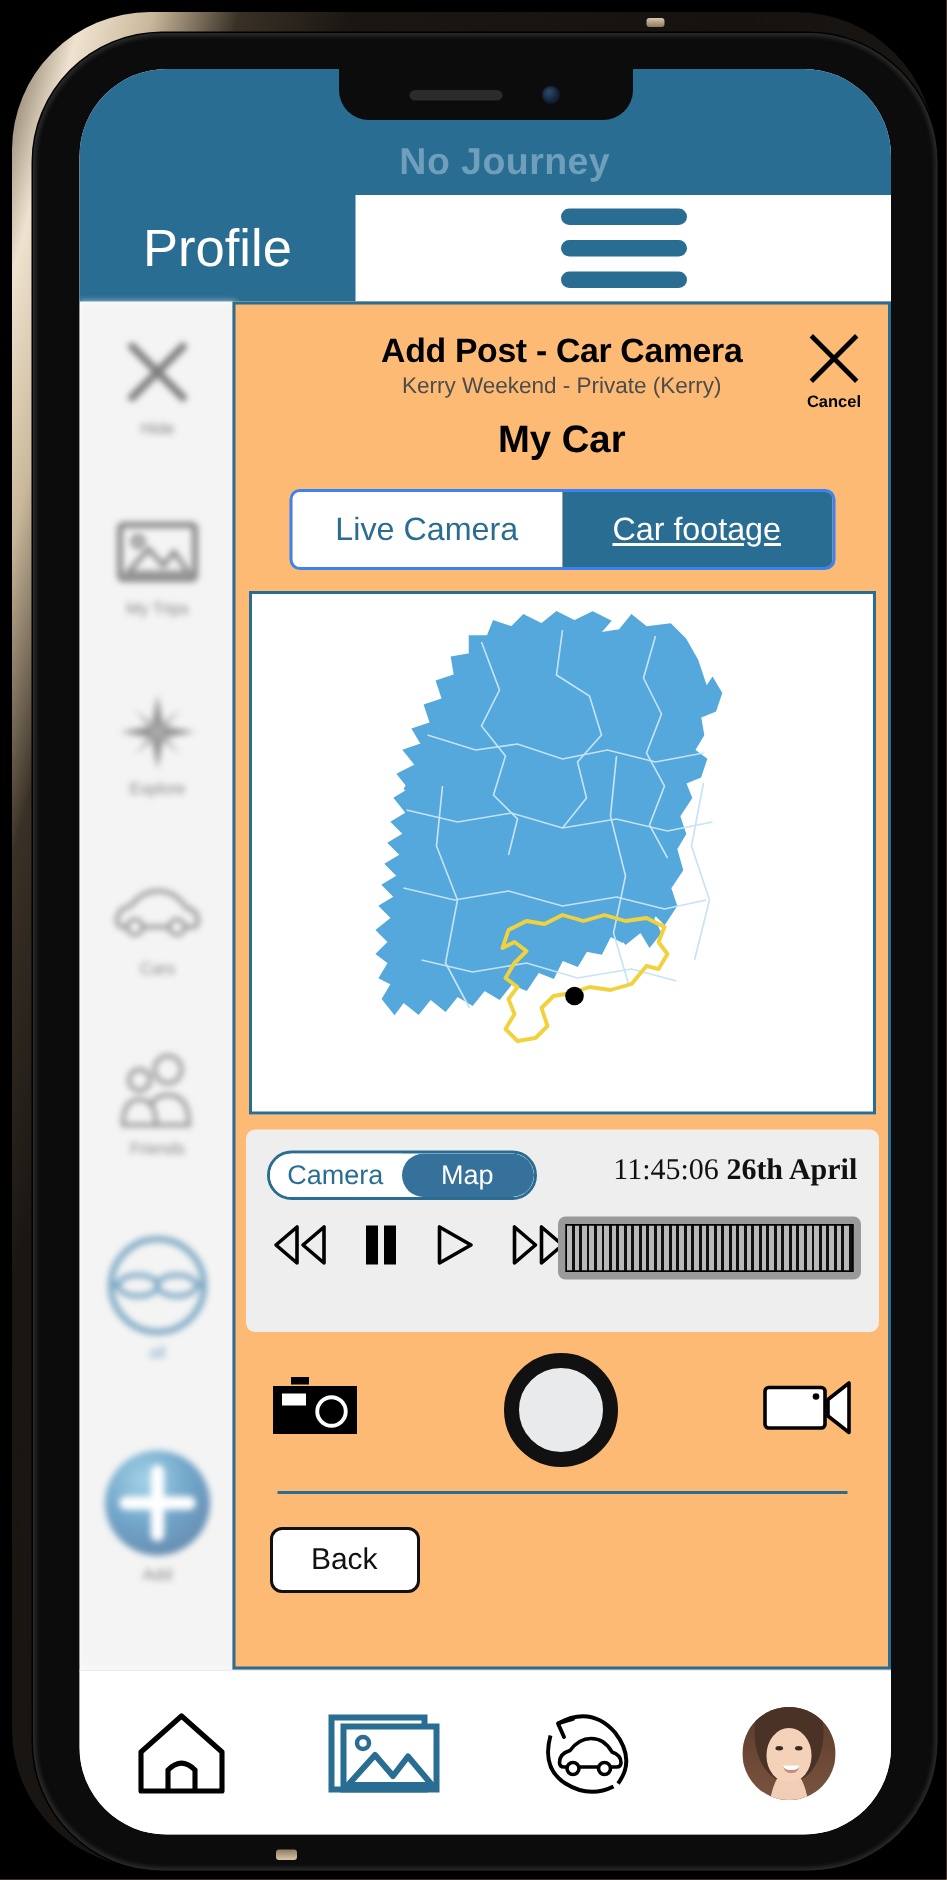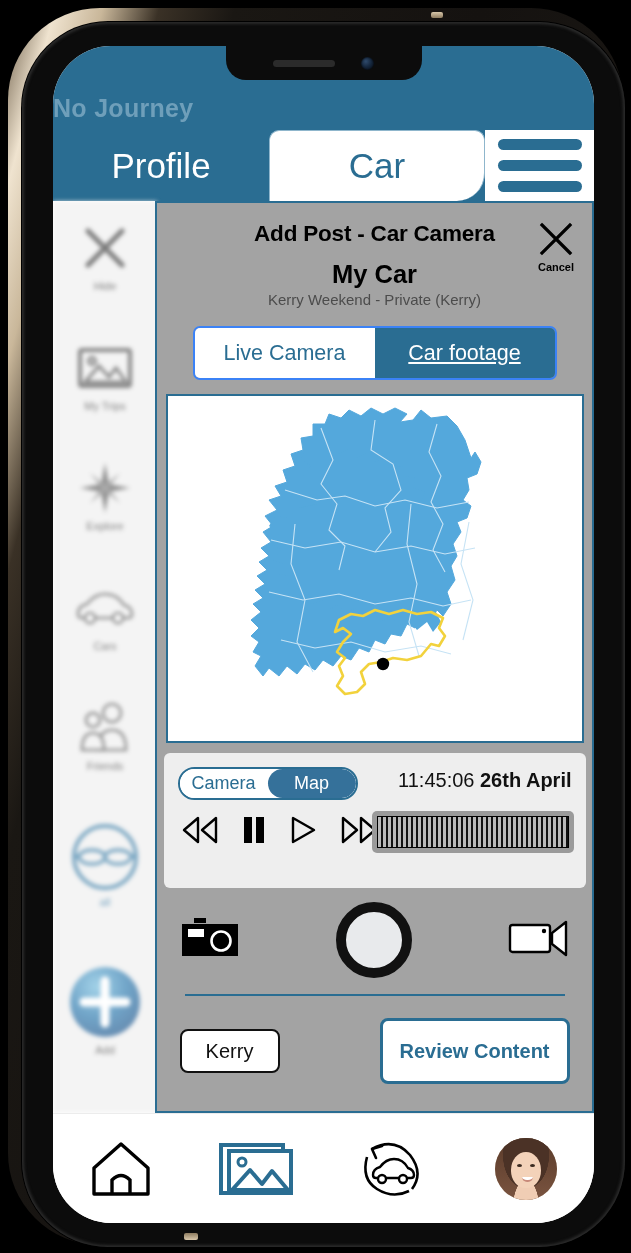--- a/index.html
+++ b/index.html
@@ -36,26 +36,26 @@
     background:radial-gradient(circle at 38% 34%, #2f4a6b 0%, #16283f 45%, #070b12 100%);
     box-shadow: inset 0 0 2px #000; }
   #frame-button-top{ position:absolute; right:180px; top:4px; width:12px; height:6px;
     background:linear-gradient(#d8c7aa,#8e7c60); border-radius:2px; z-index:70;}
   #frame-button-bottom{ position:absolute; left:176px; bottom:5px; width:14px; height:7px;
     background:linear-gradient(#8e7c60,#d8c7aa); border-radius:2px; z-index:70;}
 
   
   #app-header{ position:absolute; left:0; top:0; width:100%; height:155px;
     background:#2a6d92; z-index:10; }
-  #journey-status{ position:absolute; width:100%; top:48px; 
-    color:#6f9fba; font-size:25px; font-weight:bold; letter-spacing:.3px; }
+  #journey-status{ position:absolute; width:100%; top:48px; text-align:center;
+    color:#6f9fba; font-size:25px; font-weight:bold; letter-spacing:.3px;padding-left:26px; }
   #header-tabs{ position:absolute; left:0; top:84px; width:100%; height:71px;
     display:flex; align-items:stretch; }
   .htab{ display:flex; align-items:center; justify-content:center; font-size:35px; }
-  #tab-profile{ width:216px; color:#fff; }
+  #tab-profile{ width:184px; color:#fff; }
   #tab-car{ width:216px; background:#fff; color:#2a6d92;
     border-top-left-radius:10px; border-top-right-radius:10px;
     border-bottom-right-radius:28px;
     border:1px solid #8fb6cc; border-bottom:none; }
   #menu-area{ flex:1; background:#fff; display:flex; align-items:center;
     justify-content:center; }
   #hamburger-button{ display:flex; flex-direction:column; gap:10px; }
   #hamburger-button i{ display:block; width:84px; height:11px; border-radius:6px;
     background:#2a6d92; }
 
@@ -81,21 +81,21 @@
   #avatar .face{ position:absolute; left:16px; top:14px; width:30px; height:36px;
     border-radius:50% 50% 48% 48%; background:#f3d2b9; }
   #avatar .eye-l,#avatar .eye-r{ position:absolute; top:26px; width:5px; height:3px;
     border-radius:50%; background:#3a2a20; }
   #avatar .eye-l{ left:22px; } #avatar .eye-r{ left:35px; }
   #avatar .mouth{ position:absolute; left:27px; top:39px; width:11px; height:5px;
     border-radius:0 0 9px 9px; background:#fff; border-bottom:2px solid #c88a7a; }
 
   
   #modal{ position:absolute; left:102px; top:155px; right:0; bottom:110px;
-    background:#a3a3a3; border:2px solid #2a6d92; z-index:30;
+    background:#fdba74; border:2px solid #2a6d92; z-index:30;
     display:flex; flex-direction:column; }
   #modal-head{ position:relative; padding-top:18px; }
   #modal-title{ text-align:center; font-size:22.5px; font-weight:bold; color:#000;
     letter-spacing:-.2px; }
   #modal-subtitle{ text-align:center; font-size:15px; color:#4c4c4c; margin-top:2px;}
   #modal-car{ text-align:center; font-size:25.5px; font-weight:bold; color:#000;
     margin-top:13px; }
   #cancel-button{ position:absolute; right:16px; top:16px; text-align:center;
     cursor:pointer; }
   #cancel-label{ font-size:11px; font-weight:bold; color:#000; margin-top:-2px; }
@@ -117,21 +117,21 @@
   
   #playback-panel{ margin:10px auto 0; width:422px; height:135px; background:#eeeeee;
     border-radius:6px; position:relative; }
   #view-toggle{ position:absolute; left:14px; top:14px; width:180px; height:33px;
     border:2px solid #2a6d92; border-radius:17px; display:flex; overflow:hidden;
     background:#fff; }
   .view-opt{ flex:1; display:flex; align-items:center; justify-content:center;
     font-size:18px; cursor:pointer; }
   #view-camera{ color:#2a6d92; background:#fff; }
   #view-map{ color:#fff; background:#35719a; border-radius:17px; }
-  #timestamp{ position:absolute; right:14px; top:16px; font-size:20px; color:#111; }
+  #timestamp{ position:absolute; right:14px; top:16px; font-size:20px; color:#111;font-family:Liberation Serif, serif; }
   #timestamp b{ font-weight:bold; }
   #transport{ position:absolute; left:16px; top:62px; display:flex; align-items:center;
     gap:21px; }
   .tctl{ cursor:pointer; display:flex; align-items:center; }
   #scrubber{ position:absolute; right:12px; top:58px; width:202px; height:42px;
     background:#9a9a9a; border-radius:5px; padding:5px; }
   #scrubber-inner{ width:100%; height:100%; background:#111;
     background-image:repeating-linear-gradient(90deg,#b9b9b9 0 3px,#111 3px 5px);
     border:1px solid #000; }
 
@@ -164,21 +164,20 @@
 
     <div id="notch">
       <div id="notch-speaker"></div>
       <div id="notch-camera"></div>
     </div>
 
     <div id="app-header">
       <div id="journey-status">No Journey</div>
       <div id="header-tabs">
         <div class="htab" id="tab-profile">Profile</div>
-        <div class="htab" id="tab-car">Car</div>
         <div id="menu-area">
           <div id="hamburger-button">
             <i></i>
               <i></i>
               <i></i>
           </div>
         </div>
       </div>
     </div>
 
@@ -263,22 +262,22 @@
             <path d="M38 17 V59 M17 38 H59" stroke="#fff" stroke-width="9" stroke-linecap="round"></path>
           </svg>
         </div>
         <div class="side-label">Add</div>
       </div>
     </div>
 
     <div id="modal">
       <div id="modal-head">
         <div id="modal-title">Add Post - Car Camera</div>
+        <div id="modal-subtitle">Kerry Weekend - Private (Kerry)</div>
         <div id="modal-car">My Car</div>
-        <div id="modal-subtitle">Kerry Weekend - Private (Kerry)</div>
         <div id="cancel-button">
           <svg width="40" height="40" viewBox="0 0 40 40">
             <path d="M6 6 L34 34 M34 6 L6 34" stroke="#000" stroke-width="3.2" fill="none" stroke-linecap="square"></path>
           </svg>
           <div id="cancel-label">Cancel</div>
         </div>
       </div>
 
       <div id="source-toggle">
         <div class="src-opt" id="src-live">Live Camera</div>
@@ -381,22 +380,21 @@
             <rect x="2" y="8" width="40" height="27" rx="2.5" fill="#fff" stroke="#000" stroke-width="2.4"></rect>
             <circle cx="36" cy="14" r="2.2" fill="#000"></circle>
             <path d="M44 16 L58 5 L58 38 L44 27 Z" fill="#fff" stroke="#000" stroke-width="2.4" stroke-linejoin="round"></path>
           </svg>
         </div>
       </div>
 
       <div id="divider"></div>
 
       <div id="footer-row">
-        <div id="back-button">Kerry</div>
-        <div id="review-button">Review Content</div>
+        <div id="back-button">Back</div>
       </div>
     </div>
 
     <div id="bottom-nav">
       <div class="bnav">
         <svg width="62" height="58" viewBox="0 0 62 58">
           <path d="M4 28 L31 4 L58 28 L58 54 L4 54 Z" fill="none" stroke="#000" stroke-width="3.4" stroke-linejoin="round"></path>
           <path d="M22 54 L22 40 q9-9 18 0 L40 54" fill="none" stroke="#000" stroke-width="3.4"></path>
         </svg>
       </div>

